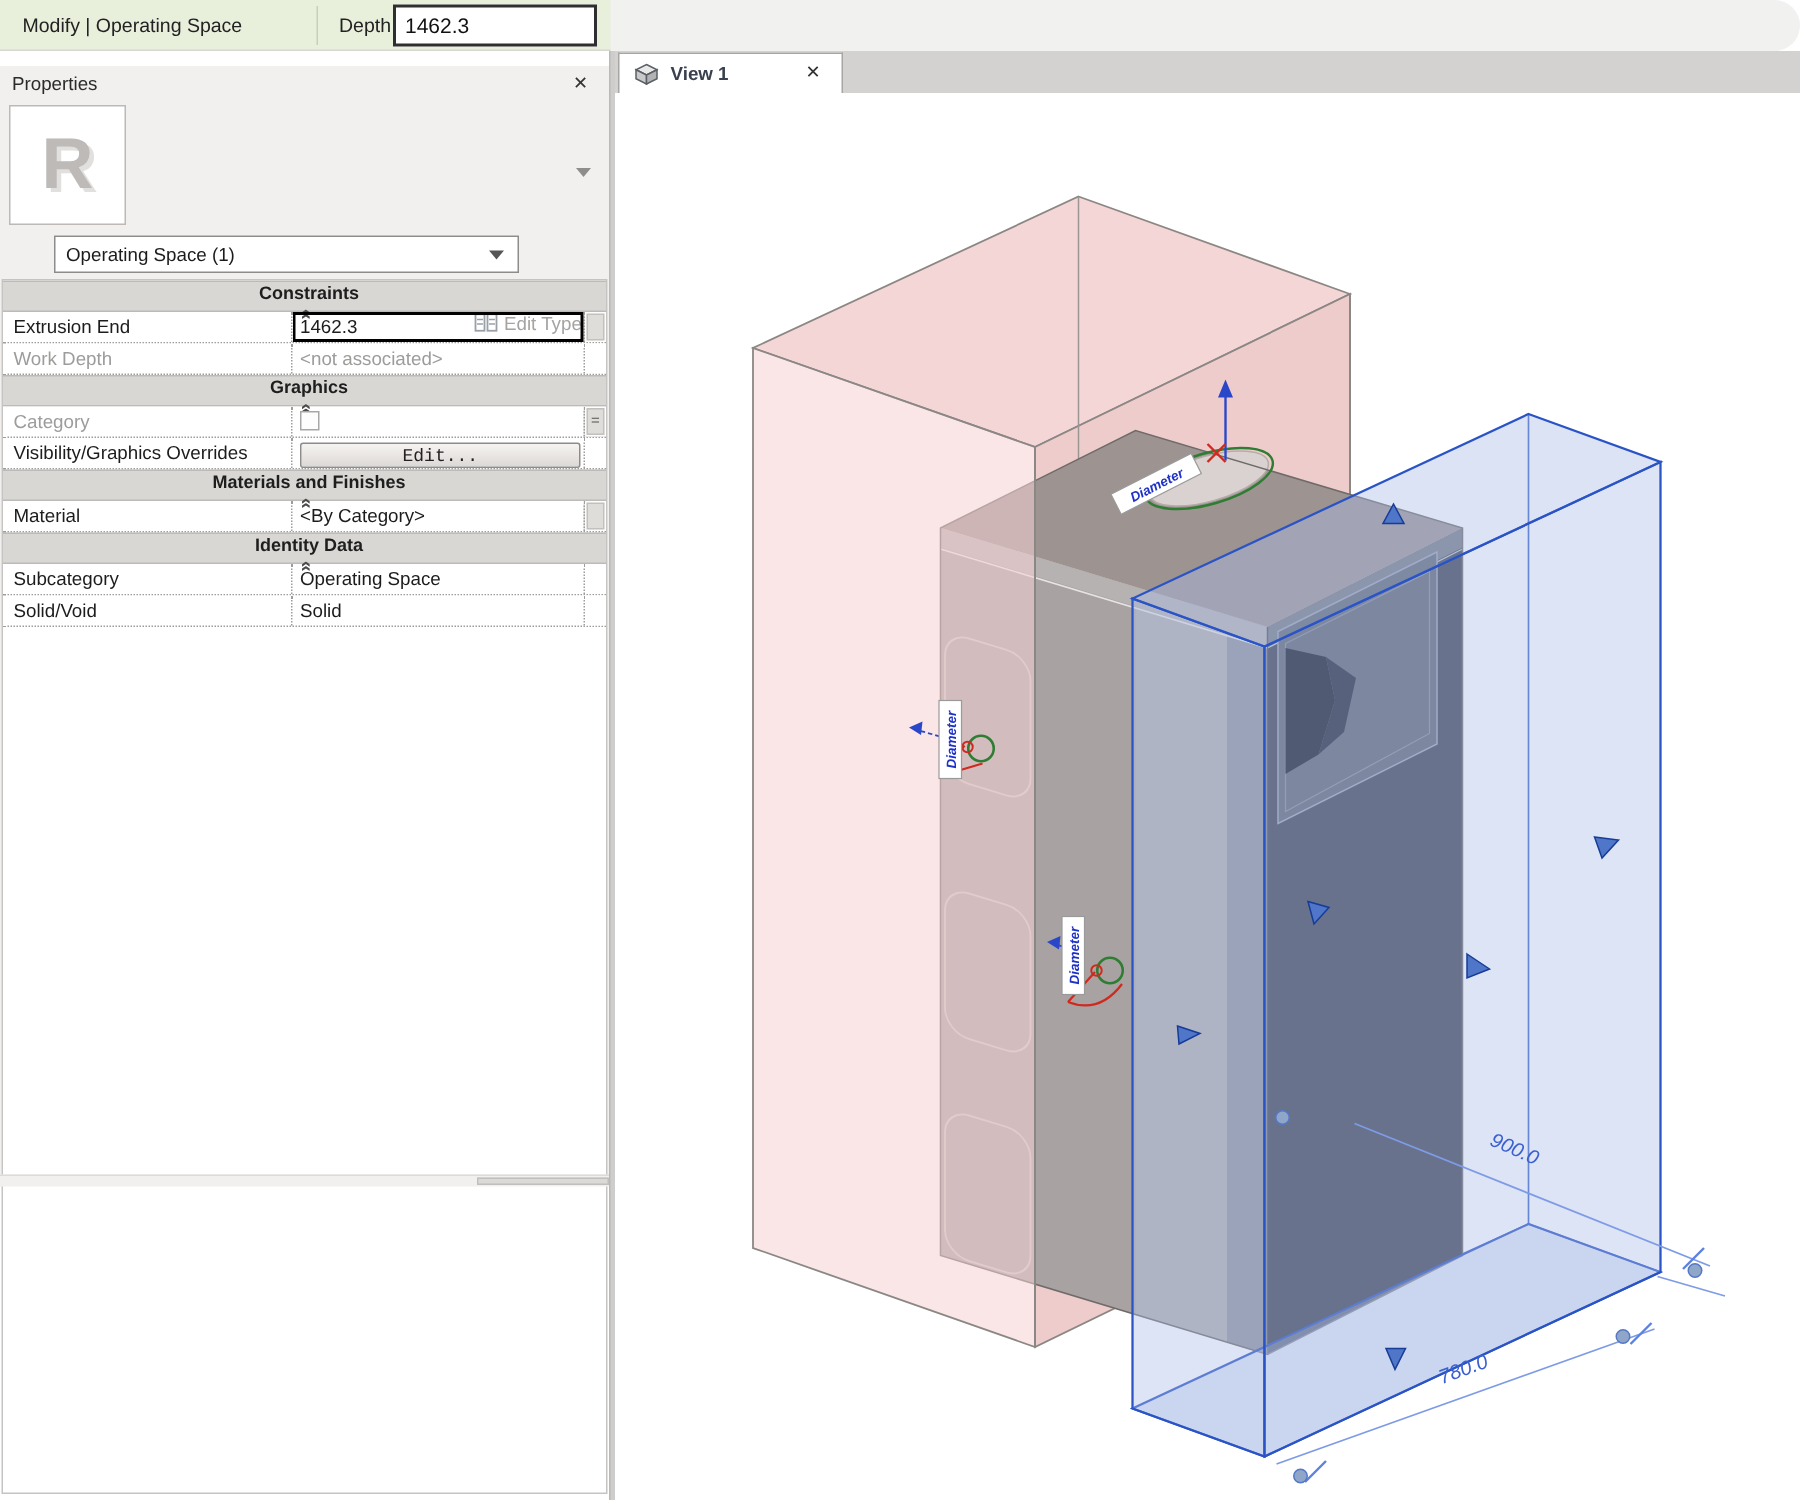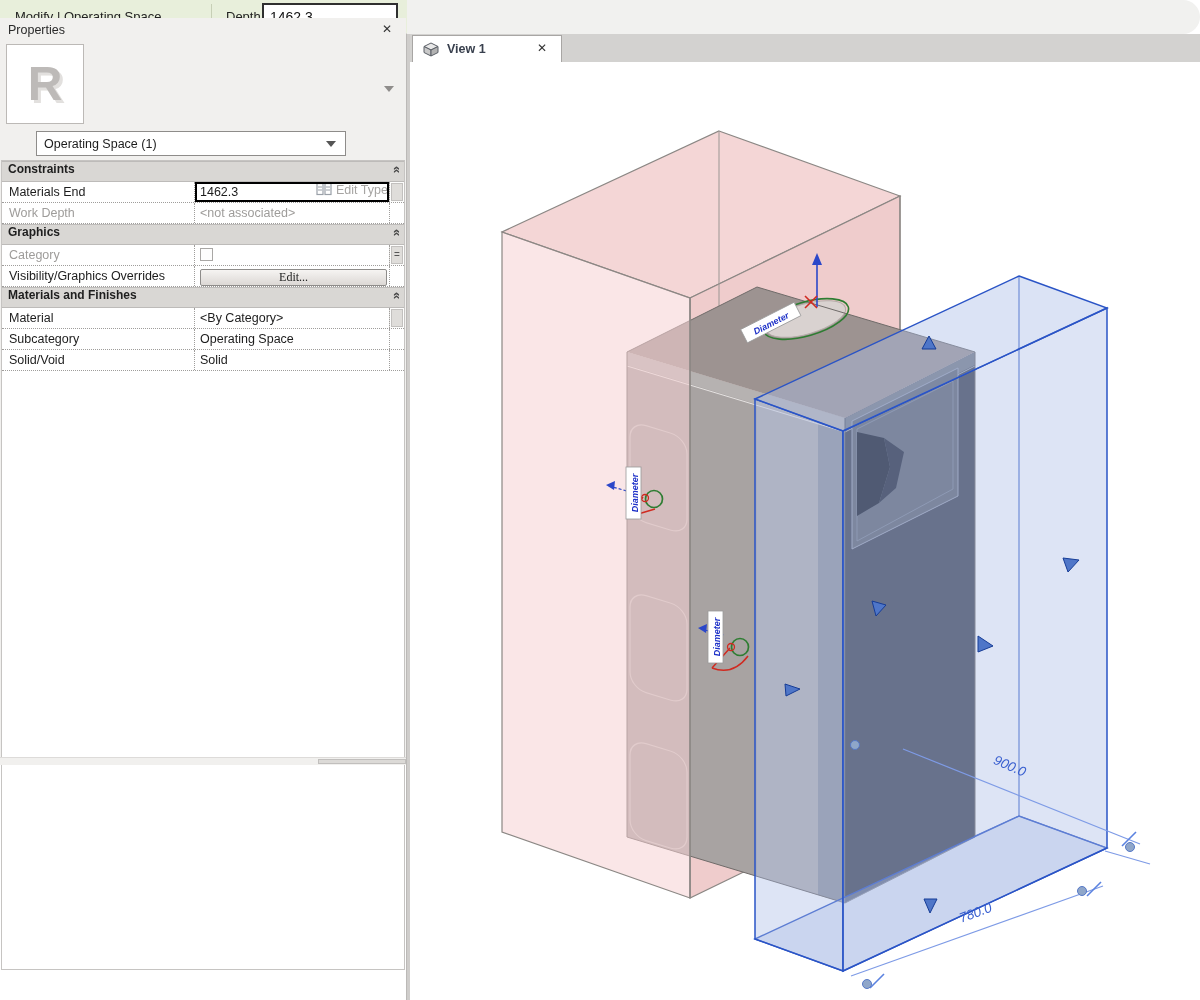--- a/index.html
+++ b/index.html
@@ -8,47 +8,47 @@
 
   
   .topbar { position:absolute; left:0; top:0; width:1200px; height:34px; background:#f1f1ef;border-radius:17px; }
   .modifybar { position:absolute; left:0; top:0; width:407px; height:34px; background:#e8efdb; border-bottom:1px solid #d8d6d2; }
   .mode-title { position:absolute; left:15px; top:9px; font-size:13px; color:#222; }
   .modifybar .vsep { position:absolute; left:211px; top:4px; width:1px; height:26px; background:#c7cfb6; }
   .depth-label { position:absolute; left:226px; top:9px; font-size:13px; color:#222; }
   .depth-input { position:absolute; left:262px; top:3px; width:136px; height:28px; border:2px solid #2f2f2f; background:#fff; font-family:"Liberation Sans",sans-serif; font-size:14px; padding-left:6px; color:#111; }
 
   
-  .panel { position:absolute; left:0; top:18px; width:406px; height:747px; background:#f1f0ee; }
+  .panel { position:absolute; left:0; top:44px; width:406px; height:747px; background:#f1f0ee; }
   .panel-header { position:relative; height:24px; }
   .panel-title { position:absolute; left:8px; top:5px; font-size:12.5px; color:#2a2a2a; }
   .panel-close { position:absolute; right:14px; top:4px; font-size:12px; color:#333; cursor:default; }
   .preview-area { position:relative; height:88px; }
   .preview-box { position:absolute; left:6px; top:2px; width:78px; height:80px; background:#fff; border:1px solid #bcb9b6; text-align:center; }
   .preview-glyph { font-size:48px; font-weight:bold; color:#bdbab8; line-height:78px; text-shadow:3px 3px 0 #e2e0de; }
   .preview-dd { position:absolute; right:12px; top:44px; width:0; height:0; border-left:5px solid transparent; border-right:5px solid transparent; border-top:6px solid #8f8d8b; }
   .type-row { position:relative; height:28px; }
   .type-combo { position:absolute; left:2px; top:1px; width:310px; height:25px; background:#fff; border:1px solid #8e8c8a; font-size:12.5px; padding:5px 0 0 7px;margin-left:34px; }
   .combo-chevron { position:absolute; right:9px; top:9px; width:0; height:0; border-left:5px solid transparent; border-right:5px solid transparent; border-top:6px solid #555; }
   .edit-type { position:absolute; left:316px; top:1px; width:88px; height:25px; font-size:12.5px; color:#a6a4a2; padding-top:5px;margin-top:46px; }
   .edit-type svg { vertical-align:-3px; margin-right:4px; }
 
   .gridwrap { margin:2px 1px 0 1px; background:#fff; border:1px solid #c6c4c2; height:810px; overflow:hidden; }
-  .psection { display:flex; height:21px; background:#d9d7d4; border-top:1px solid #bdbbb9; border-bottom:1px solid #bdbbb9; align-items:flex-start; }
+  .psection { display:flex; height:21px; background:#d9d7d4; border-top:1px solid #bdbbb9; border-bottom:1px solid #bdbbb9; align-items:center;flex-direction:column; }
   .psection .sect-title { font-size:12px; font-weight:bold; color:#1e1e1e; padding-left:6px; flex:1; }
   .collapse-icon { width:18px; font-size:13px; font-weight:bold; color:#4a4a4a; transform:rotate(-90deg); text-align:center; }
   .prow { display:flex; height:21px; background:#fff; border-bottom:1px dotted #9f9d9b; }
   .plabel { width:193px; font-size:12.5px; padding:3px 0 0 7px; border-right:1px dotted #9f9d9b; white-space:nowrap; overflow:hidden; }
   .pvalue { flex:1; font-size:12.5px; padding:3px 0 0 5px; white-space:nowrap; overflow:hidden; position:relative; }
   .pvalue.editing { box-shadow:inset 0 0 0 2px #000; }
   .pbtn { width:15px; border-left:1px dotted #9f9d9b; background:#dfddda; box-shadow:inset 0 0 0 1px #fdfdfc, inset 0 0 0 2px #c2c0be; font-size:10px; text-align:center; color:#555; line-height:19px; }
   .pbtn.empty { background:#fff; box-shadow:none; }
   .disabled { color:#9e9c9a; }
   .checkbox { width:13px; height:13px; border:1px solid #a9a7a5; background:#fdfdfd; margin-top:0px; display:inline-block; }
-  .edit-btn { display:block; width:99%; height:17px; margin-top:0px; background:linear-gradient(#f6f4f2,#dcd8d5); border:1px solid #8e8c8a; border-radius:2px; font-family:Liberation Serif, serif; font-size:12px; color:#222; }
+  .edit-btn { display:block; width:99%; height:17px; margin-top:0px; background:linear-gradient(#f6f4f2,#dcd8d5); border:1px solid #8e8c8a; border-radius:2px; font-family:Liberation Mono, monospace; font-size:12px; color:#222; }
   .panel-bottom { position:absolute; bottom:0; left:0; width:100%; height:8px; background:#f1f0ee; border-top:1px solid #dddbd9; }
   .hscroll-thumb { position:absolute; left:318px; bottom:1px; width:88px; height:5px; background:#dcdad7; border:1px solid #c1bfbd; }
 
   
   .divider { position:absolute; left:406px; top:34px; width:4px; height:966px; background:#cfcdcb; border-left:1px solid #bbb9b7; }
 
   
   .tabbar { position:absolute; left:410px; top:34px; width:790px; height:40px; background:#d3d2d0; border-bottom:1px solid #b5b3b1; }
   .tab { position:absolute; left:2px; top:1px; width:150px; height:27px; background:#fff; border:1px solid #a8a6a4; border-bottom:none; }
   .tab-icon { position:absolute; left:10px; top:6px; }
@@ -100,21 +100,21 @@
     </div>
   </div>
 
   <div class="gridwrap">
 
     <div class="psection">
       <span class="sect-title">Constraints</span>
       <span class="collapse-icon">»</span>
     </div>
     <div class="prow">
-      <div class="plabel">Materials End</div>
+      <div class="plabel">Extrusion End</div>
       <div class="pvalue editing">1462.3</div>
       <div class="pbtn"></div>
     </div>
     <div class="prow">
       <div class="plabel disabled">Work Depth</div>
       <div class="pvalue disabled">&lt;not associated&gt;</div>
       <div class="pbtn empty"></div>
     </div>
 
     <div class="psection">
@@ -137,20 +137,24 @@
     <div class="psection">
       <span class="sect-title">Materials and Finishes</span>
       <span class="collapse-icon">»</span>
     </div>
     <div class="prow">
       <div class="plabel">Material</div>
       <div class="pvalue">&lt;By Category&gt;</div>
       <div class="pbtn"></div>
     </div>
 
+    <div class="psection">
+      <span class="sect-title">Identity Data</span>
+      <span class="collapse-icon">»</span>
+    </div>
     <div class="prow">
       <div class="plabel">Subcategory</div>
       <div class="pvalue">Operating Space</div>
       <div class="pbtn empty"></div>
     </div>
     <div class="prow">
       <div class="plabel">Solid/Void</div>
       <div class="pvalue">Solid</div>
       <div class="pbtn empty"></div>
     </div>

